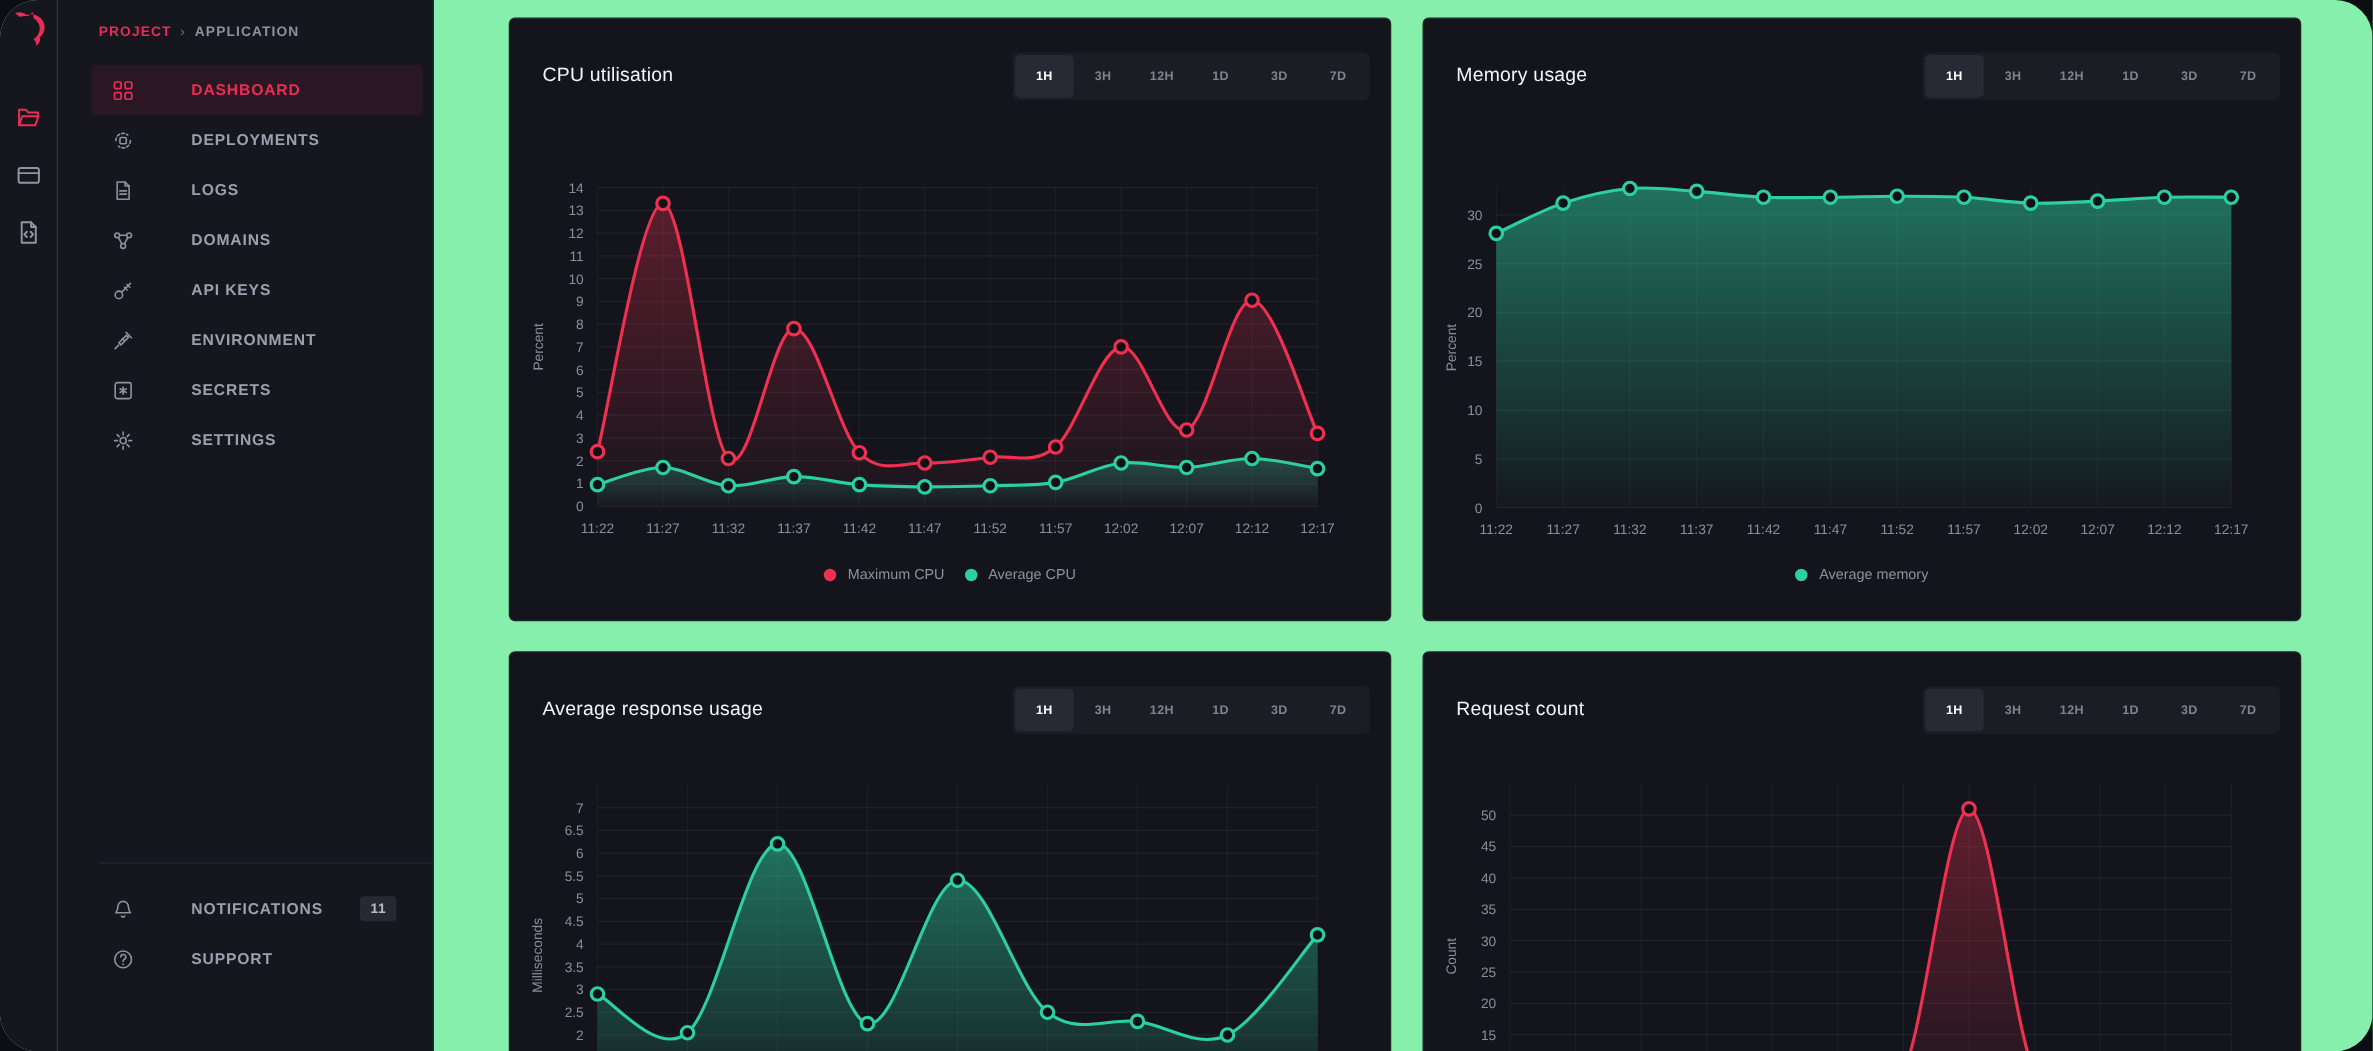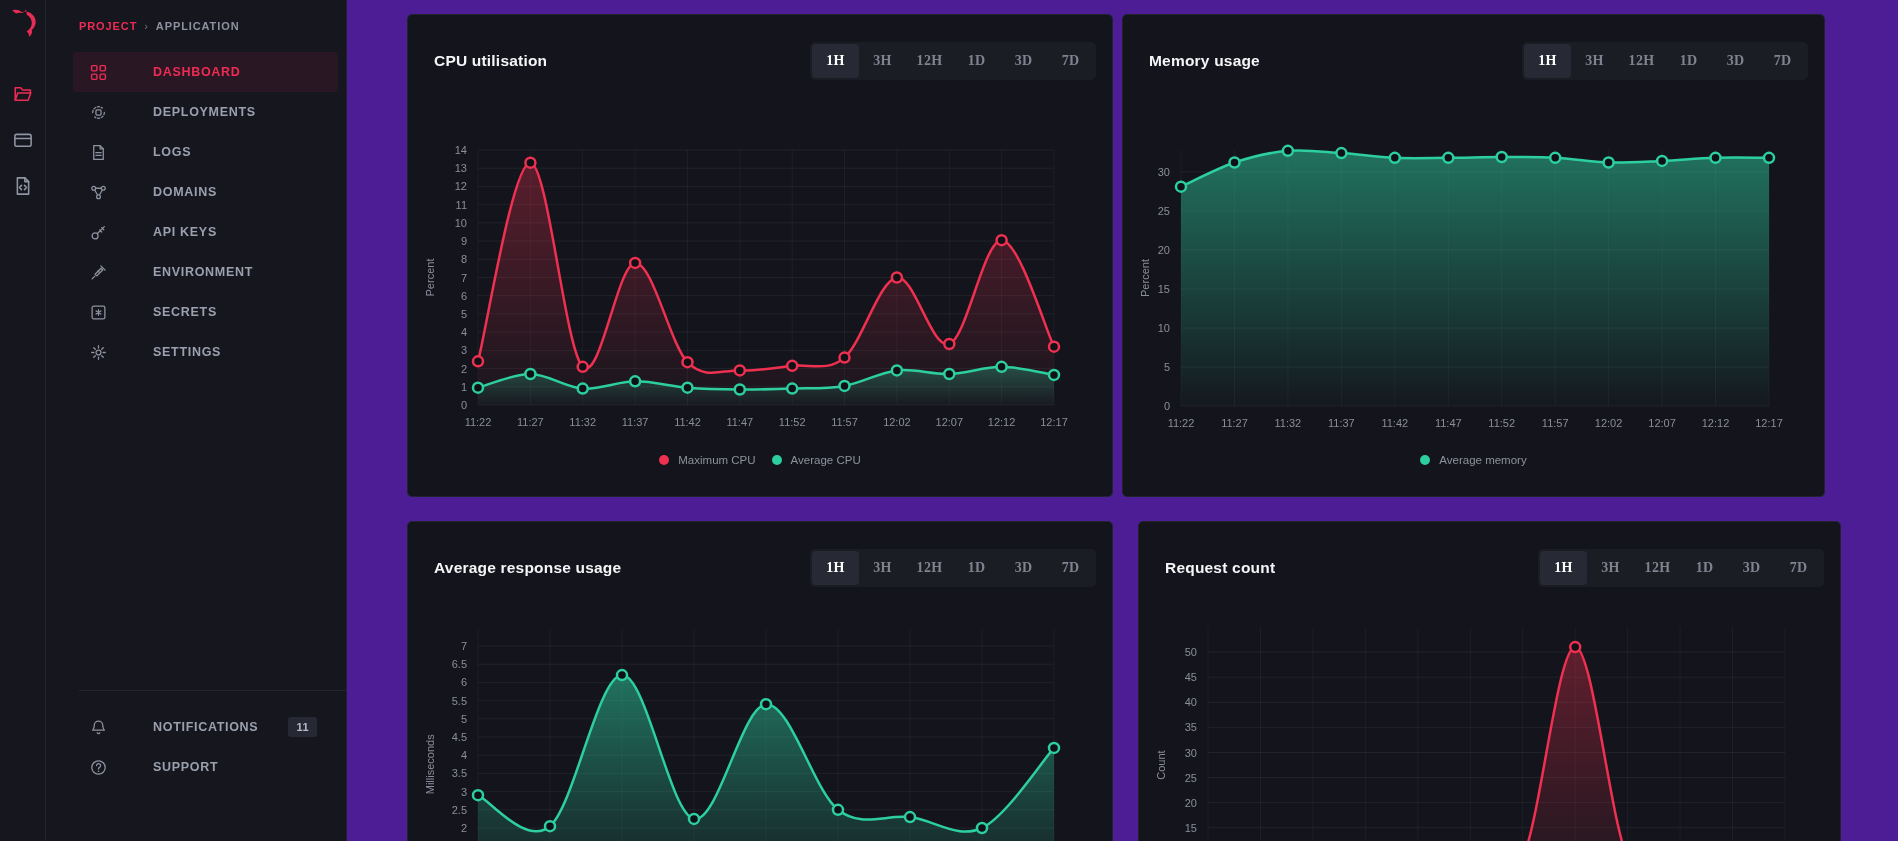--- a/index.html
+++ b/index.html
@@ -1,18 +1,18 @@
 <!DOCTYPE html>
 <html><head>
 <meta charset="utf-8">
 <style>
   * { box-sizing: border-box; }
   html,body { margin:0; padding:0; background:#0d0e13; }
   .page { position:relative; width:1898px; height:841px; overflow:hidden;
-          background:#4c1d95; font-family:"Liberation Sans",sans-serif; color:#e8eaef; }
+          background:#86efac; font-family:"Liberation Sans",sans-serif; color:#e8eaef;border-radius:30px; }
 
   
   .rail { position:absolute; left:0; top:0; width:46px; height:100%;
           background:#16171e; border-right:1px solid #22242b; z-index:3; }
   .logo { position:absolute; left:6px; top:7px; width:33px; height:33px; cursor:pointer; }
   .rail-icon { position:absolute; left:13px; width:20px; height:20px; color:#9094a2; cursor:pointer; }
   .rail-icon.r-folder { top:84px; color:#ee2b55; }
   .rail-icon.r-card   { top:130px; }
   .rail-icon.r-file   { top:176px; }
 
@@ -33,29 +33,29 @@
   .sidebar-divider { position:absolute; top:690px; left:33px; right:0;
                      border-top:1px solid #23252f; }
   .nav.bottom { top:707px; }
   .badge { margin-left:auto; margin-right:22px; background:#262834; color:#b6bac6;
            font-size:11px; font-weight:700; padding:4px 8px; border-radius:3px; letter-spacing:.5px; }
 
   
   .main { position:absolute; left:347px; top:0; width:1551px; height:100%; }
   .card { position:absolute; background:#14151c; border:1px solid #22242b; border-radius:5px; }
   #card-cpu  { left:60px;  top:14px;  width:706px; height:483px; }
-  #card-mem  { left:775px; top:14px;  width:703px; height:483px; }
+  #card-mem  { left:791px; top:14px;  width:703px; height:483px; }
   #card-resp { left:60px;  top:521px; width:706px; height:483px; }
   #card-req  { left:791px; top:521px; width:703px; height:483px; }
   .card-header { display:flex; align-items:center; justify-content:space-between;
                  height:92px; padding:0 16px 0 26px; }
-  .card-title { font-size:15.5px; font-weight:700; color:#f4f5f7; letter-spacing:.2px; }
+  .card-title { font-size:15.5px; font-weight:400; color:#f4f5f7; letter-spacing:.2px; }
   .trg { display:flex; background:#1b1d25; border-radius:5px; padding:2px; }
   .trg button { width:47px; height:34px; border:none; background:transparent; color:#80838f;
-                font-family:Liberation Serif, serif; font-size:14px; font-weight:700;
+                font-family:Liberation Sans, sans-serif; font-size:10px; font-weight:700;
                 letter-spacing:.3px; border-radius:4px; cursor:pointer; }
   .trg button.active { background:#272a35; color:#ffffff; }
   svg.chart { display:block; }
   svg.chart text { font-family:"Liberation Sans",sans-serif; }
   .legend { display:flex; justify-content:center; gap:16px; margin-top:17px; }
   .legend-item { display:flex; align-items:center; gap:9px; font-size:11.5px; color:#8d919d; cursor:pointer; }
   .legend-dot { width:10px; height:10px; border-radius:50%; }
 </style>
 </head>
 <body>

